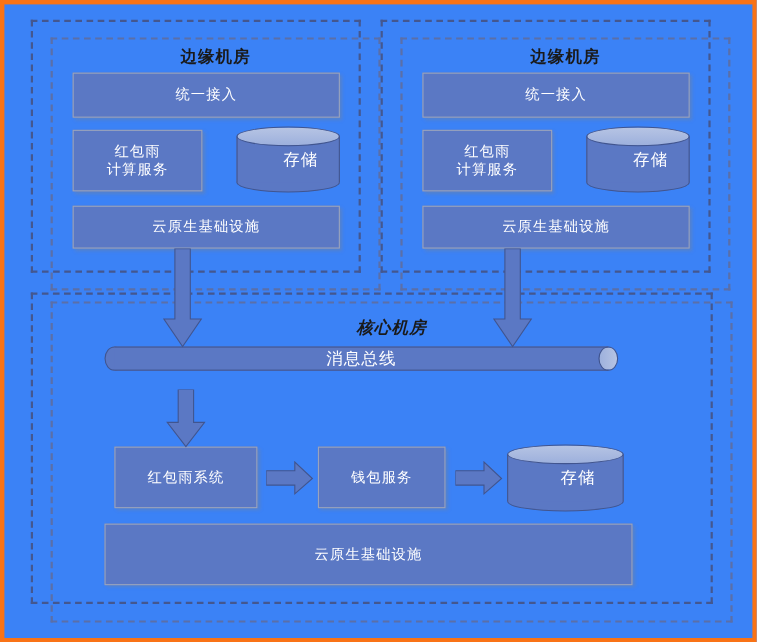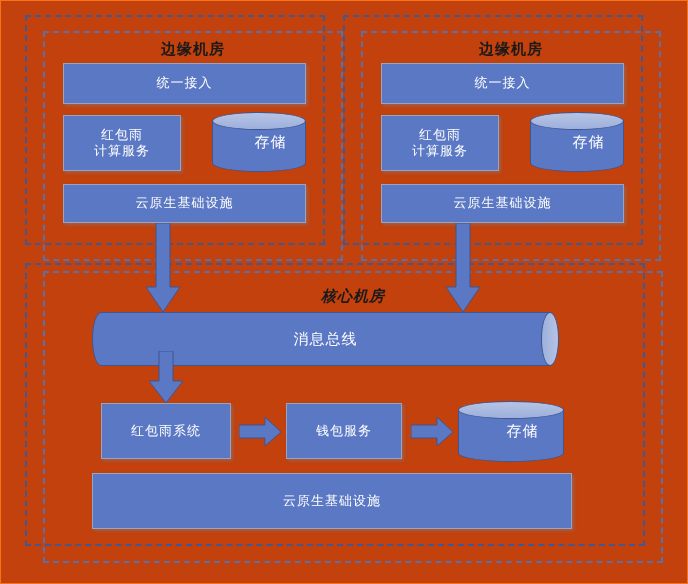--- a/index.html
+++ b/index.html
@@ -9,23 +9,23 @@
   }
   body {
     width: 688px;
     height: 584px;
     font-family: "Liberation Sans", "DejaVu Sans", sans-serif;
   }
   #canvas {
     position: relative;
     width: 688px;
     height: 584px;
-    background: #c2410c;
-    box-sizing: border-box;
-    border: 1px solid #f97316;
+    background: #3b82f6;
+    box-sizing: border-box;
+    border: 4px solid #f97316;
     overflow: hidden;
   }
 
   
   .zone-outer {
     position: absolute;
     border: 2px dashed #44578f;
     box-sizing: border-box;
     background: transparent;
   }
@@ -213,21 +213,21 @@
     <div class="cyl-top"></div>
     <div class="cyl-label">存储</div>
   </div>
 
   <div class="box" style="left:380px; top:183px; width:243px; height:39px;">云原生基础设施</div>
 
   <div class="zone-outer" style="left:24px; top:262px; width:620px; height:283px;"></div>
   <div class="zone-inner" style="left:42px; top:270px; width:620px; height:292px;"></div>
   <div class="zone-title" style="left:42px; top:287px; width:620px;font-style:italic;">核心机房</div>
 
-  <div class="hcyl" style="left:91px; top:311px; width:467px; height:54px;">
+  <div class="hcyl" style="left:91px; top:311px; width:467px; height:22px;">
     <div class="hcyl-left"></div>
     <div class="hcyl-body"></div>
     <div class="hcyl-right"></div>
     <div class="hcyl-label">消息总线</div>
   </div>
 
   <div class="box" style="left:100px; top:402px; width:130px; height:56px;">红包雨系统</div>
 
   <div class="box" style="left:285px; top:402px; width:116px; height:56px;">钱包服务</div>
 

